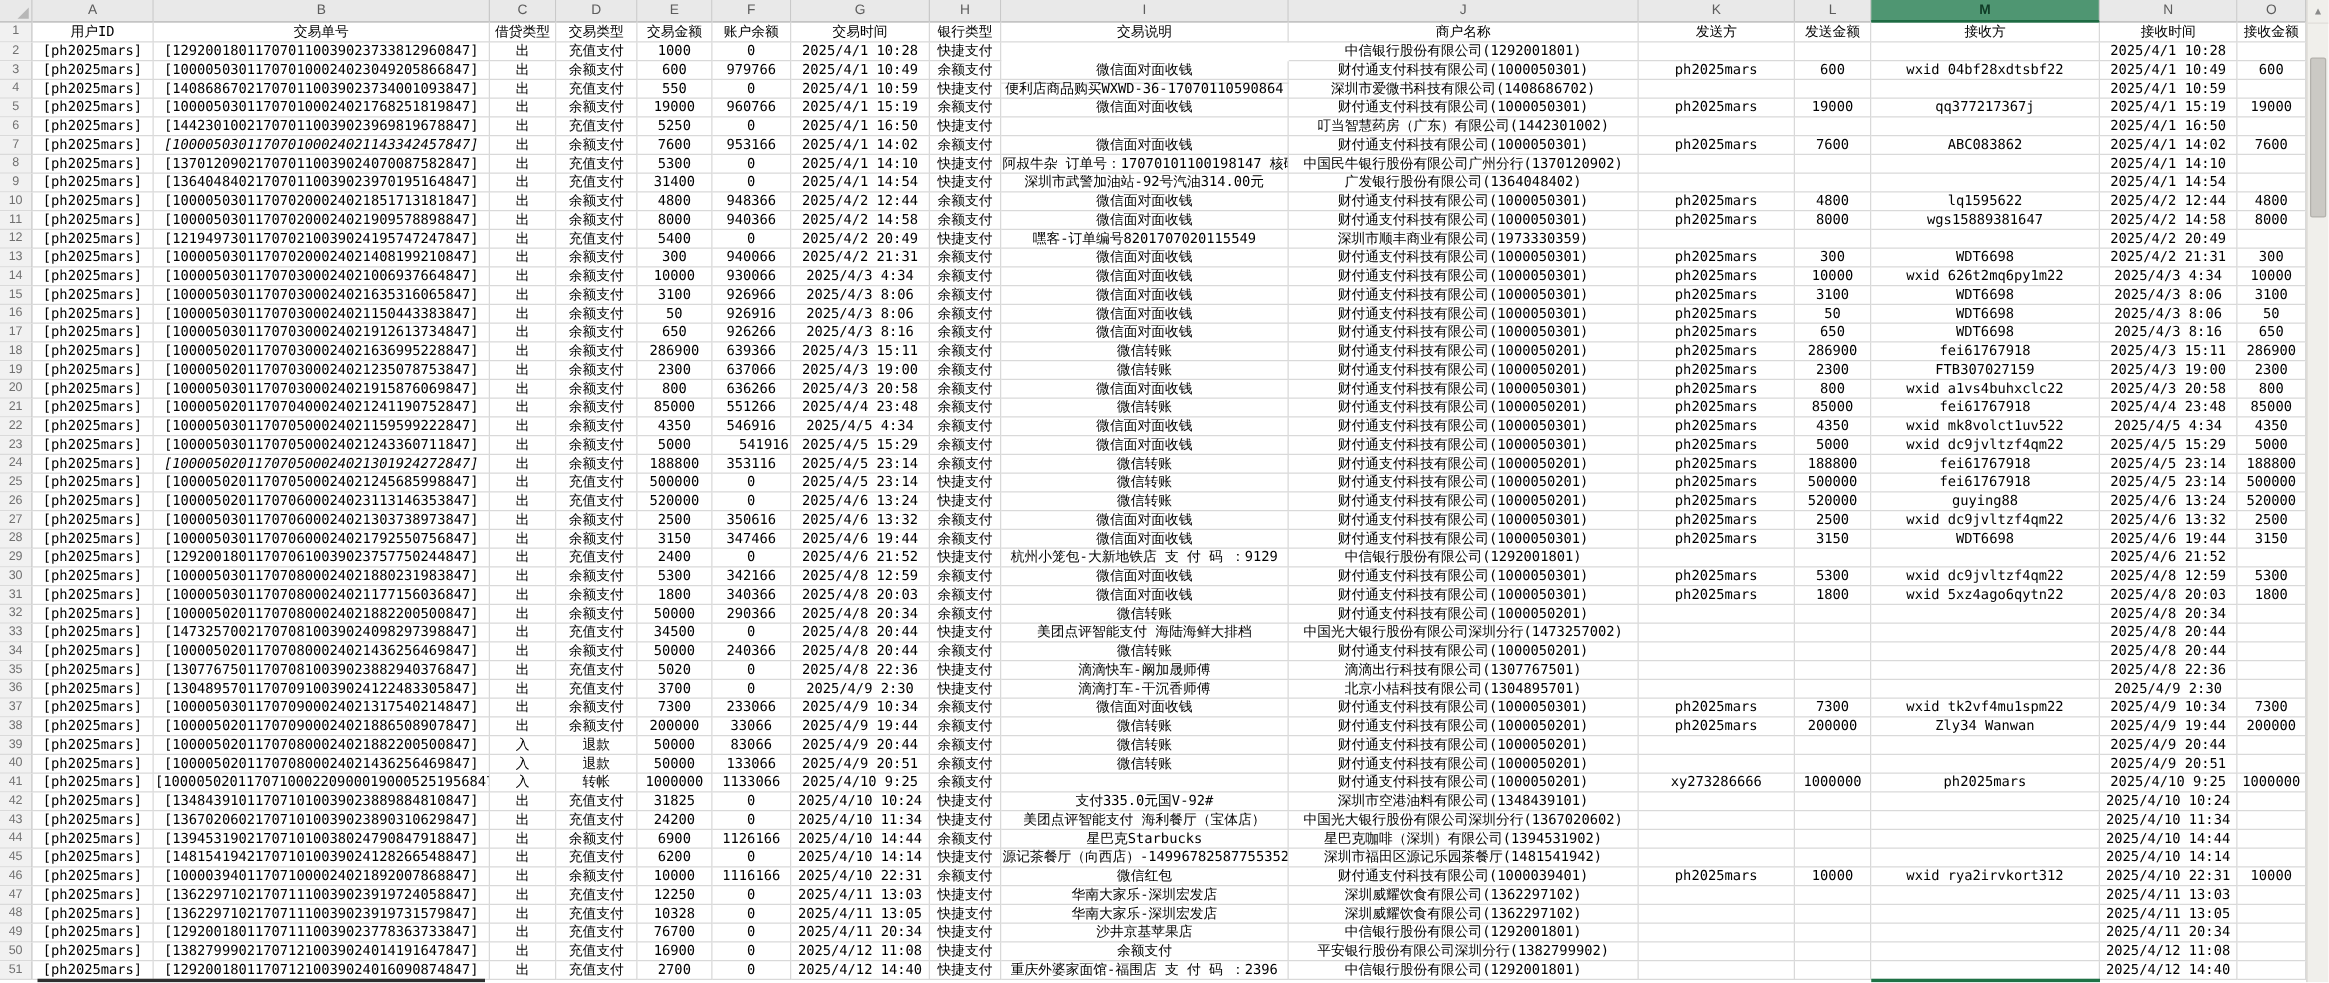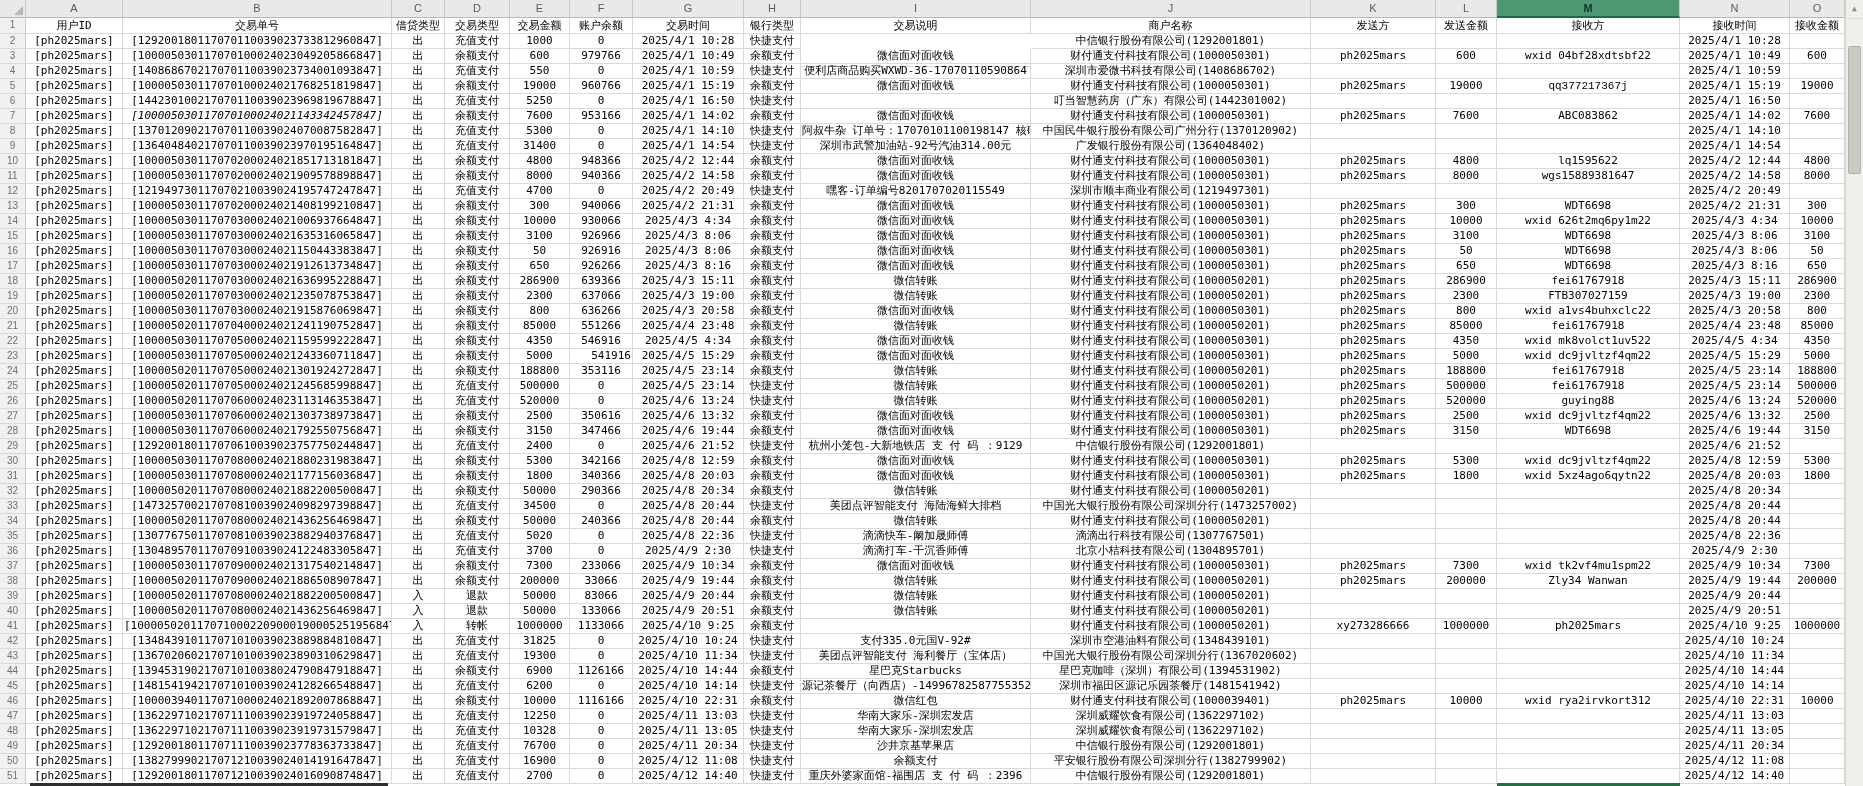--- a/index.html
+++ b/index.html
@@ -140,21 +140,21 @@
         <div class="cell" style="width: 53px;">出</div>
         <div class="cell" style="width: 65px;">余额支付</div>
         <div class="cell" style="width: 60px;">19000</div>
         <div class="cell" style="width: 63px;">960766</div>
         <div class="cell" style="width: 111px;">2025/4/1 15:19</div>
         <div class="cell" style="width: 57px;">余额支付</div>
         <div class="cell" style="width: 230px;">微信面对面收钱</div>
         <div class="cell" style="width: 280px;">财付通支付科技有限公司(1000050301)</div>
         <div class="cell" style="width: 125px;">ph2025mars</div>
         <div class="cell" style="width: 61px;">19000</div>
-        <div class="cell" style="width: 183px; font-family: Liberation Mono, monospace;">qq377217367j</div>
+        <div class="cell" style="width: 183px;">qq377217367j</div>
         <div class="cell" style="width: 110px;">2025/4/1 15:19</div>
         <div class="cell" style="width: 55px;">19000</div>
       </div>
       <div class="row">
         <div class="rn">6</div>
         <div class="cell" style="width: 97px;">[ph2025mars]</div>
         <div class="cell" style="width: 269px;">[144230100217070110039023969819678847]</div>
         <div class="cell" style="width: 53px;">出</div>
         <div class="cell" style="width: 65px;">充值支付</div>
         <div class="cell" style="width: 60px;">5250</div>
@@ -258,26 +258,26 @@
         <div class="cell" style="width: 183px;">wgs15889381647</div>
         <div class="cell" style="width: 110px;">2025/4/2 14:58</div>
         <div class="cell" style="width: 55px;">8000</div>
       </div>
       <div class="row">
         <div class="rn">12</div>
         <div class="cell" style="width: 97px;">[ph2025mars]</div>
         <div class="cell" style="width: 269px;">[121949730117070210039024195747247847]</div>
         <div class="cell" style="width: 53px;">出</div>
         <div class="cell" style="width: 65px;">充值支付</div>
-        <div class="cell" style="width: 60px;">4700</div>
+        <div class="cell" style="width: 60px;">5400</div>
         <div class="cell" style="width: 63px;">0</div>
         <div class="cell" style="width: 111px;">2025/4/2 20:49</div>
         <div class="cell" style="width: 57px;">快捷支付</div>
         <div class="cell" style="width: 230px;">嘿客-订单编号8201707020115549</div>
-        <div class="cell" style="width: 280px;">深圳市顺丰商业有限公司(1219497301)</div>
+        <div class="cell" style="width: 280px;">深圳市顺丰商业有限公司(1973330359)</div>
         <div class="cell" style="width: 125px;"></div>
         <div class="cell" style="width: 61px;"></div>
         <div class="cell" style="width: 183px;"></div>
         <div class="cell" style="width: 110px;">2025/4/2 20:49</div>
         <div class="cell" style="width: 55px;"></div>
       </div>
       <div class="row">
         <div class="rn">13</div>
         <div class="cell" style="width: 97px;">[ph2025mars]</div>
         <div class="cell" style="width: 269px;">[100005030117070200024021408199210847]</div>
@@ -471,21 +471,21 @@
         <div class="cell" style="width: 280px;">财付通支付科技有限公司(1000050301)</div>
         <div class="cell" style="width: 125px;">ph2025mars</div>
         <div class="cell" style="width: 61px;">5000</div>
         <div class="cell" style="width: 183px;">wxid dc9jvltzf4qm22</div>
         <div class="cell" style="width: 110px;">2025/4/5 15:29</div>
         <div class="cell" style="width: 55px;">5000</div>
       </div>
       <div class="row">
         <div class="rn">24</div>
         <div class="cell" style="width: 97px;">[ph2025mars]</div>
-        <div class="cell" style="width: 269px;">[100005020117070500024021301924272847]</div>
+        <div class="cell" style="width: 269px; font-style: italic;">[100005020117070500024021301924272847]</div>
         <div class="cell" style="width: 53px;">出</div>
         <div class="cell" style="width: 65px;">余额支付</div>
         <div class="cell" style="width: 60px;">188800</div>
         <div class="cell" style="width: 63px;">353116</div>
         <div class="cell" style="width: 111px;">2025/4/5 23:14</div>
         <div class="cell" style="width: 57px;">余额支付</div>
         <div class="cell" style="width: 230px;">微信转账</div>
         <div class="cell" style="width: 280px;">财付通支付科技有限公司(1000050201)</div>
         <div class="cell" style="width: 125px;">ph2025mars</div>
         <div class="cell" style="width: 61px;">188800</div>
@@ -816,21 +816,21 @@
         <div class="cell" style="width: 183px;"></div>
         <div class="cell" style="width: 110px;">2025/4/10 10:24</div>
         <div class="cell" style="width: 55px;"></div>
       </div>
       <div class="row">
         <div class="rn">43</div>
         <div class="cell" style="width: 97px;">[ph2025mars]</div>
         <div class="cell" style="width: 269px;">[136702060217071010039023890310629847]</div>
         <div class="cell" style="width: 53px;">出</div>
         <div class="cell" style="width: 65px;">充值支付</div>
-        <div class="cell" style="width: 60px;">19300</div>
+        <div class="cell" style="width: 60px;">24200</div>
         <div class="cell" style="width: 63px;">0</div>
         <div class="cell" style="width: 111px;">2025/4/10 11:34</div>
         <div class="cell" style="width: 57px;">快捷支付</div>
         <div class="cell" style="width: 230px;">美团点评智能支付 海利餐厅（宝体店）</div>
         <div class="cell" style="width: 280px;">中国光大银行股份有限公司深圳分行(1367020602)</div>
         <div class="cell" style="width: 125px;"></div>
         <div class="cell" style="width: 61px;"></div>
         <div class="cell" style="width: 183px;"></div>
         <div class="cell" style="width: 110px;">2025/4/10 11:34</div>
         <div class="cell" style="width: 55px;"></div>

